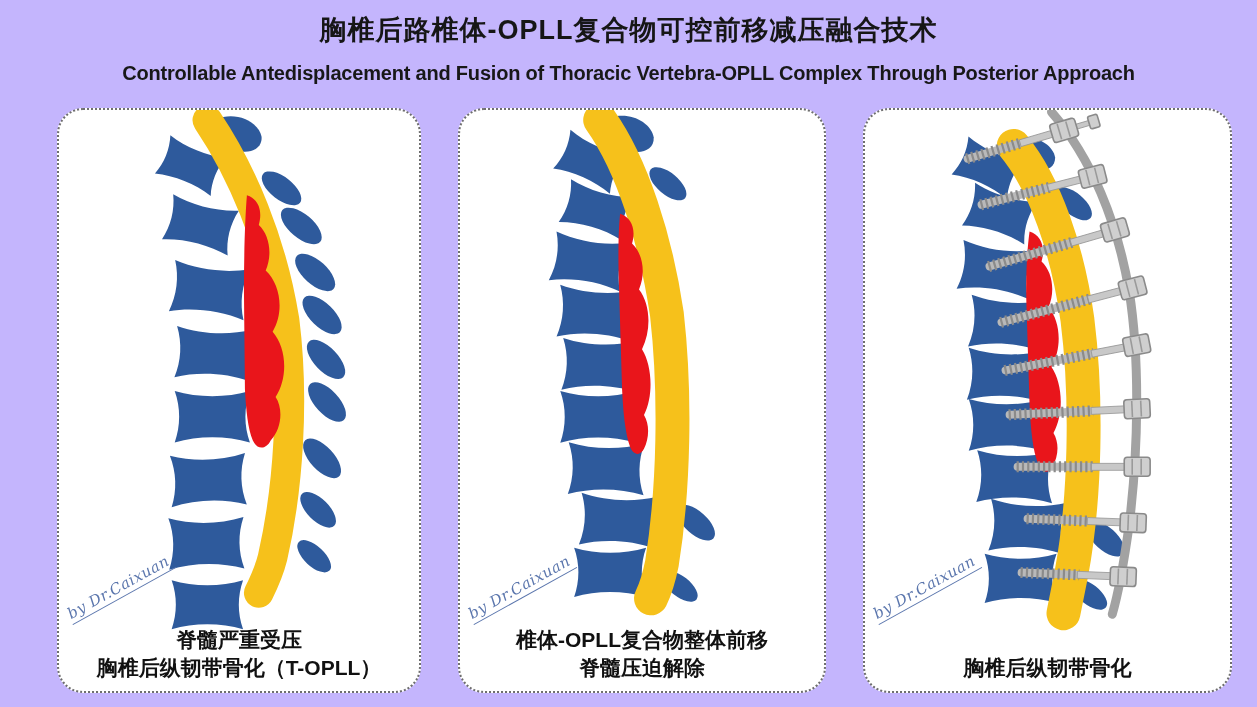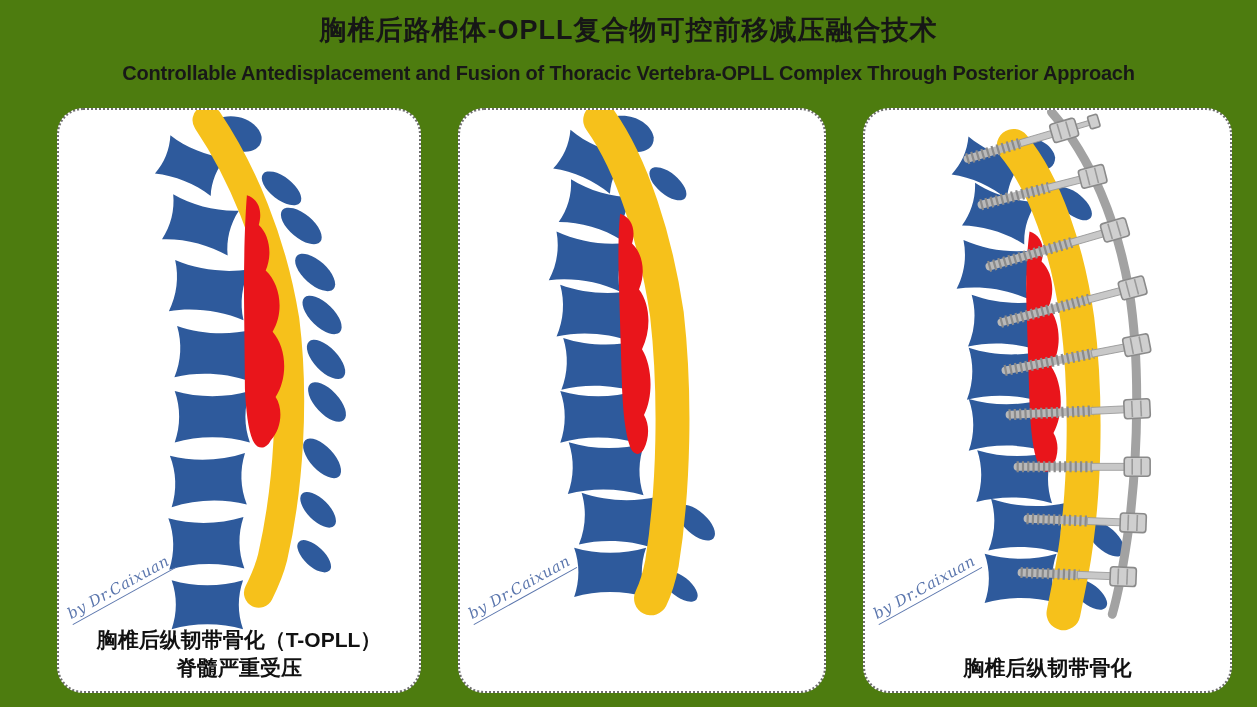--- a/index.html
+++ b/index.html
@@ -1,16 +1,16 @@
 <!DOCTYPE html>
 <html lang="zh"><head>
 <meta charset="utf-8">
 <style>
   html,body{margin:0;padding:0;background:#ffffff;}
-  .page{position:relative;width:1257px;height:707px;background:#4d7c0f;overflow:hidden;
+  .page{position:relative;width:1257px;height:707px;background:#c4b5fd;overflow:hidden;
         font-family:"Liberation Sans",sans-serif;}
   .title{position:absolute;left:0;top:12px;width:100%;text-align:center;
          font-weight:700;font-size:27px;color:#161616;letter-spacing:1px;}
   .subtitle{position:absolute;left:0;top:62px;width:100%;text-align:center;
          font-weight:700;font-size:20px;color:#181818;letter-spacing:-0.2px;}
   .panel{position:absolute;top:108px;height:585px;border:2px dotted #6e6e6e;
          border-radius:26px;background:#fff;box-sizing:border-box;}
   .p1{left:57px;width:364px;}
   .p2{left:458px;width:368px;}
   .p3{left:863px;width:369px;}
@@ -68,22 +68,22 @@
         <use href="#vert" transform="translate(155 308)"></use>
         <use href="#vert" transform="translate(151 372) rotate(-2)"></use>
         <use href="#vert" transform="translate(149 436) rotate(-1)"></use>
         <use href="#vert" transform="translate(150 498) scale(0.95)"></use>
       </g>
       <path class="cord cord30" d="M150 8C185 60 215 130 228 210C238 290 232 380 216 450C212 466 206 478 202 486"></path>
       <path class="opll" d="M190 84C202 88 206 100 202 114C213 124 216 144 209 160C224 174 228 202 216 222C230 238 232 268 219 288C227 300 225 320 214 332C209 342 200 341 196 332C191 320 189 300 188 280L187 180C187 146 188 108 190 84Z"></path>
     </svg>
     <div class="sig">by Dr.Caixuan</div>
     <div class="caption">
+      <span style="display:block">脊髓严重受压</span>
       <span style="display:block">胸椎后纵韧带骨化（T-OPLL）</span>
-      <span style="display:block">脊髓严重受压</span>
     </div>
   </div>
 
   <div class="panel p2">
     <svg class="art" viewBox="0 0 364 583" preserveAspectRatio="xMidYMid meet">
       <g class="bone">
         <use href="#blob" transform="translate(172 26) rotate(20)"></use>
         <use href="#spin" transform="translate(208 74) rotate(40) scale(0.9)"></use>
         <use href="#spin" transform="translate(236 414) rotate(42) scale(0.95)"></use>
         <use href="#spin" transform="translate(220 478) rotate(38) scale(0.85)"></use>
@@ -96,20 +96,24 @@
         <use href="#vert" transform="translate(140 256) rotate(2)"></use>
         <use href="#vert" transform="translate(138 308)"></use>
         <use href="#vert" transform="translate(146 360) rotate(1)"></use>
         <use href="#vert" transform="translate(158 412) rotate(3)"></use>
         <use href="#vert" transform="translate(150 464) scale(0.95)"></use>
       </g>
       <path class="cord cord34" d="M140 10C172 55 196 130 207 205C216 285 214 380 202 455C199 470 195 482 191 490"></path>
       <path class="opll" d="M160 104C172 108 176 120 172 134C183 144 186 164 179 180C190 194 192 220 182 240C192 256 194 286 184 306C190 316 189 330 184 340C180 348 173 346 170 338C165 324 163 302 162 280L159 180C158 150 158 124 160 104Z"></path>
     </svg>
     <div class="sig">by Dr.Caixuan</div>
+    <div class="caption">
+      <span style="display:block">椎体-OPLL复合物整体前移</span>
+      <span style="display:block">脊髓压迫解除</span>
+    </div>
   </div>
 
   <div class="panel p3">
     <svg class="art" viewBox="0 0 364 583" preserveAspectRatio="xMidYMid meet">
       <g class="bone">
         <use href="#blob" transform="translate(170 46) rotate(20) scale(0.9)"></use>
         <use href="#spin" transform="translate(208 94) rotate(40) scale(0.9)"></use>
         <use href="#spin" transform="translate(240 430) rotate(42) scale(0.95)"></use>
         <use href="#spin" transform="translate(224 486) rotate(38) scale(0.85)"></use>
       </g>

